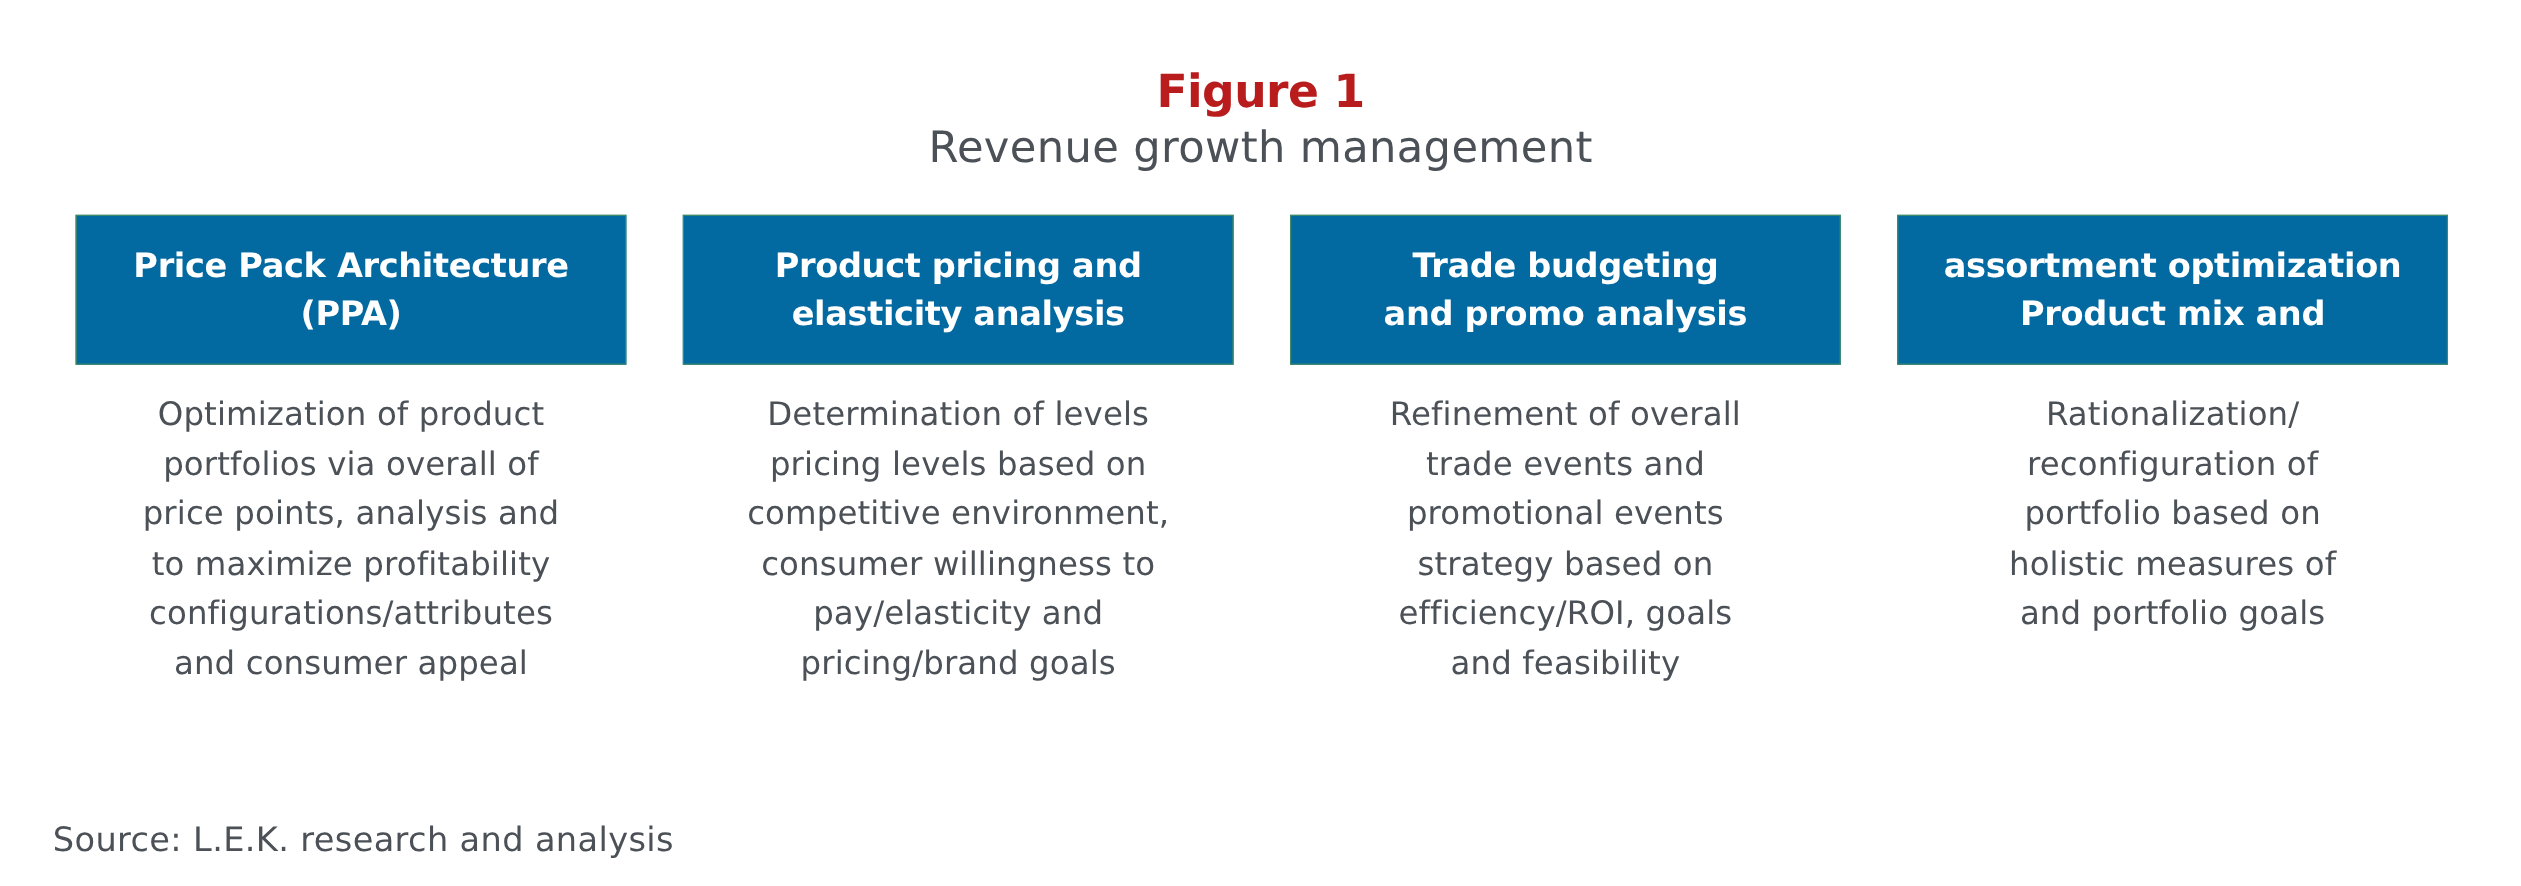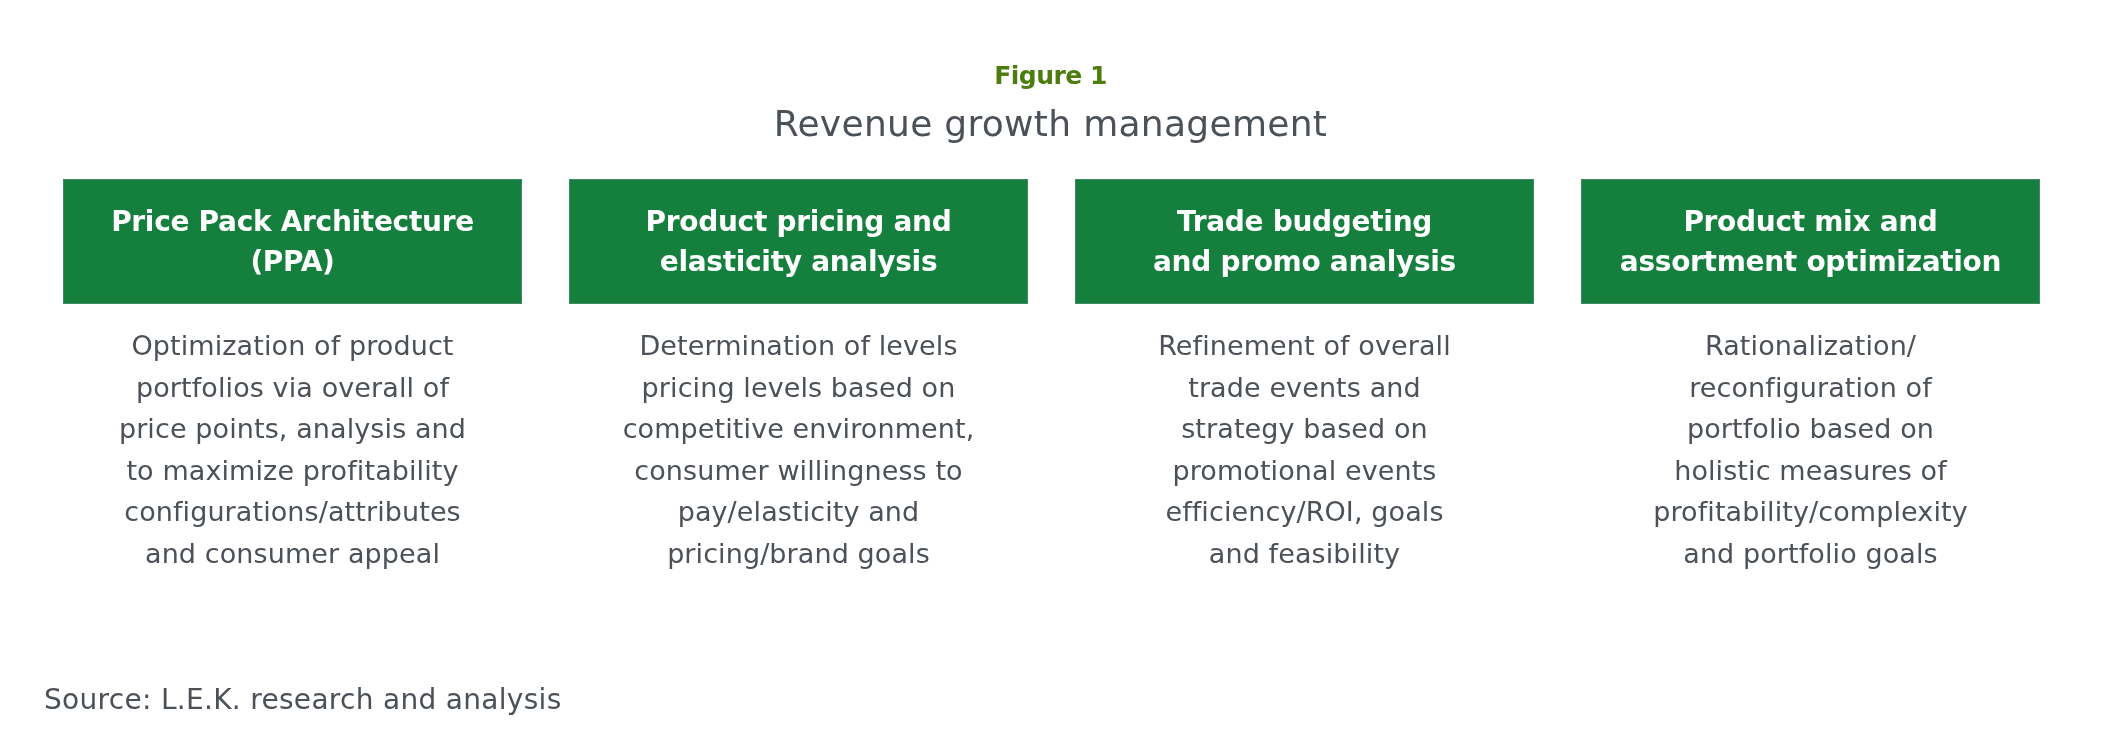--- a/index.html
+++ b/index.html
@@ -14,23 +14,23 @@
       overflow: hidden;
       font-family: "DejaVu Sans", "Liberation Sans", sans-serif;
       color: #4b5157;
     }
     .figure-title {
       position: absolute;
       left: 0;
       width: 2101px;
       top: 56px;
       text-align: center;
-      font-size: 25px;
+      font-size: 38px;
       font-weight: bold;
-      color: #4d7c0f;
+      color: #b91c1c;
       line-height: 40px;
       letter-spacing: -0.5px;
     }
     .figure-subtitle {
       position: absolute;
       left: 0;
       width: 2101px;
       top: 104px;
       text-align: center;
       font-size: 36px;
@@ -49,21 +49,21 @@
     .column {
       width: 459px;
       flex: 0 0 459px;
       display: flex;
       flex-direction: column;
       align-items: center;
     }
     .column-header {
       width: 459px;
       height: 125px;
-      background: #15803d;
+      background: #0369a1;
       color: #ffffff;
       display: flex;
       align-items: center;
       justify-content: center;
       flex-direction: column;
       font-weight: bold;
       font-size: 28px;
       line-height: 40px;
       text-align: center;
       box-sizing: border-box;
@@ -137,37 +137,36 @@
   </div>
 
   <div class="column">
     <div class="column-header">
       <span>Trade budgeting</span>
       <span>and promo analysis</span>
     </div>
     <div class="column-desc">
       <span>Refinement of overall</span>
       <span>trade events and</span>
+      <span>promotional events</span>
       <span>strategy based on</span>
-      <span>promotional events</span>
       <span>efficiency/ROI, goals</span>
       <span>and feasibility</span>
     </div>
   </div>
 
   <div class="column">
     <div class="column-header">
+      <span>assortment optimization</span>
       <span>Product mix and</span>
-      <span>assortment optimization</span>
     </div>
     <div class="column-desc">
       <span>Rationalization/</span>
       <span>reconfiguration of</span>
       <span>portfolio based on</span>
       <span>holistic measures of</span>
-      <span>profitability/complexity</span>
       <span>and portfolio goals</span>
     </div>
   </div>
 
 </div>
 
 <div class="source-note">Source: L.E.K. research and analysis</div>
 
 </body></html>

